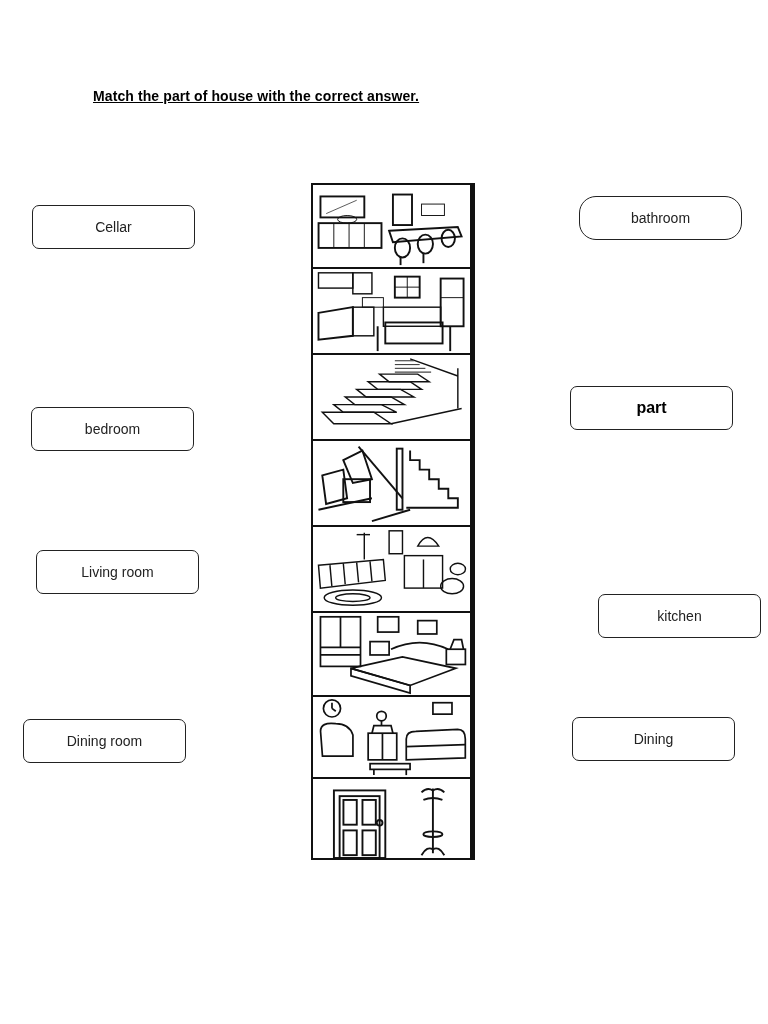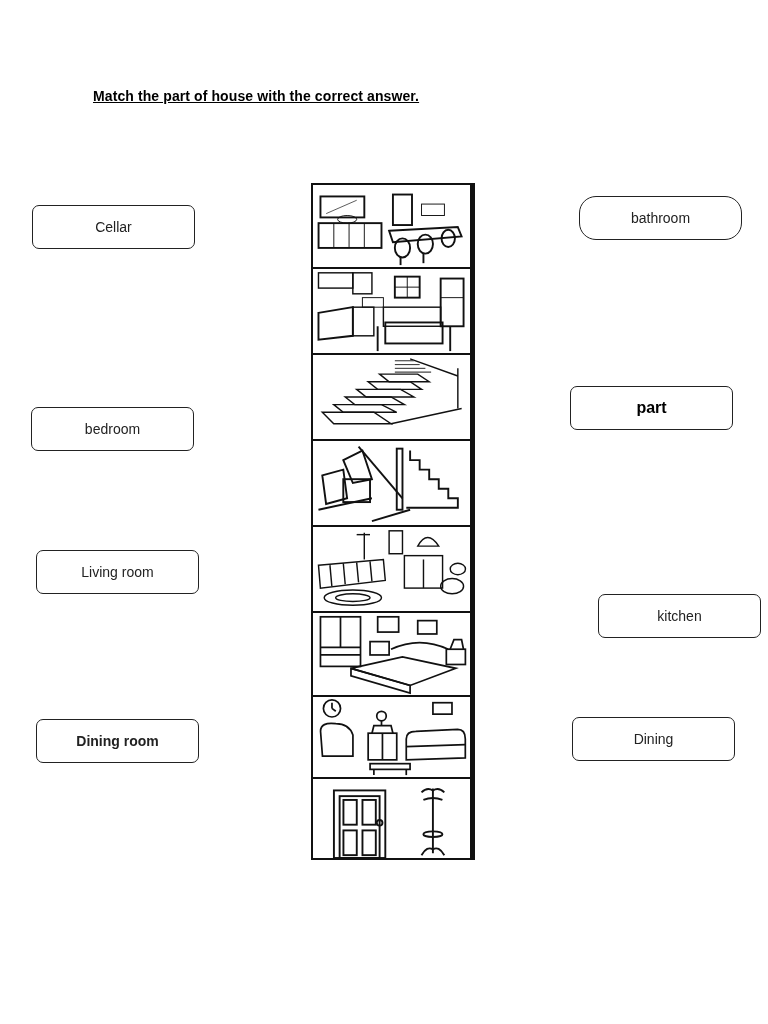--- a/index.html
+++ b/index.html
@@ -32,21 +32,21 @@
 </head>
 <body>
 
 <div>
 
   <div class="title">Match the part of house with the correct answer.</div>
 
   <div class="label-box" style="left:32px;top:205px;text-align:center;">Cellar</div>
   <div class="label-box" style="left:31px;top:379px;margin-top:28px;">bedroom</div>
   <div class="label-box" style="left:36px;top:550px;">Living room</div>
-  <div class="label-box" style="left:36px;top:719px;font-weight:bold;">Dining room</div>
+  <div class="label-box" style="left:23px;top:719px;">Dining room</div>
 
   <div class="label-box" style="left:579px;top:196px;border-radius:17px;">bathroom</div>
   <div class="label-box bold" style="left:570px;top:386px;">part</div>
   <div class="label-box" style="left:598px;top:550px;margin-top:44px;">kitchen</div>
   <div class="label-box" style="left:572px;top:717px;">Dining</div>
 
   <div class="strip">
     <div class="rail"></div>
 
     <div class="panel" style="top:0;height:86px;">

